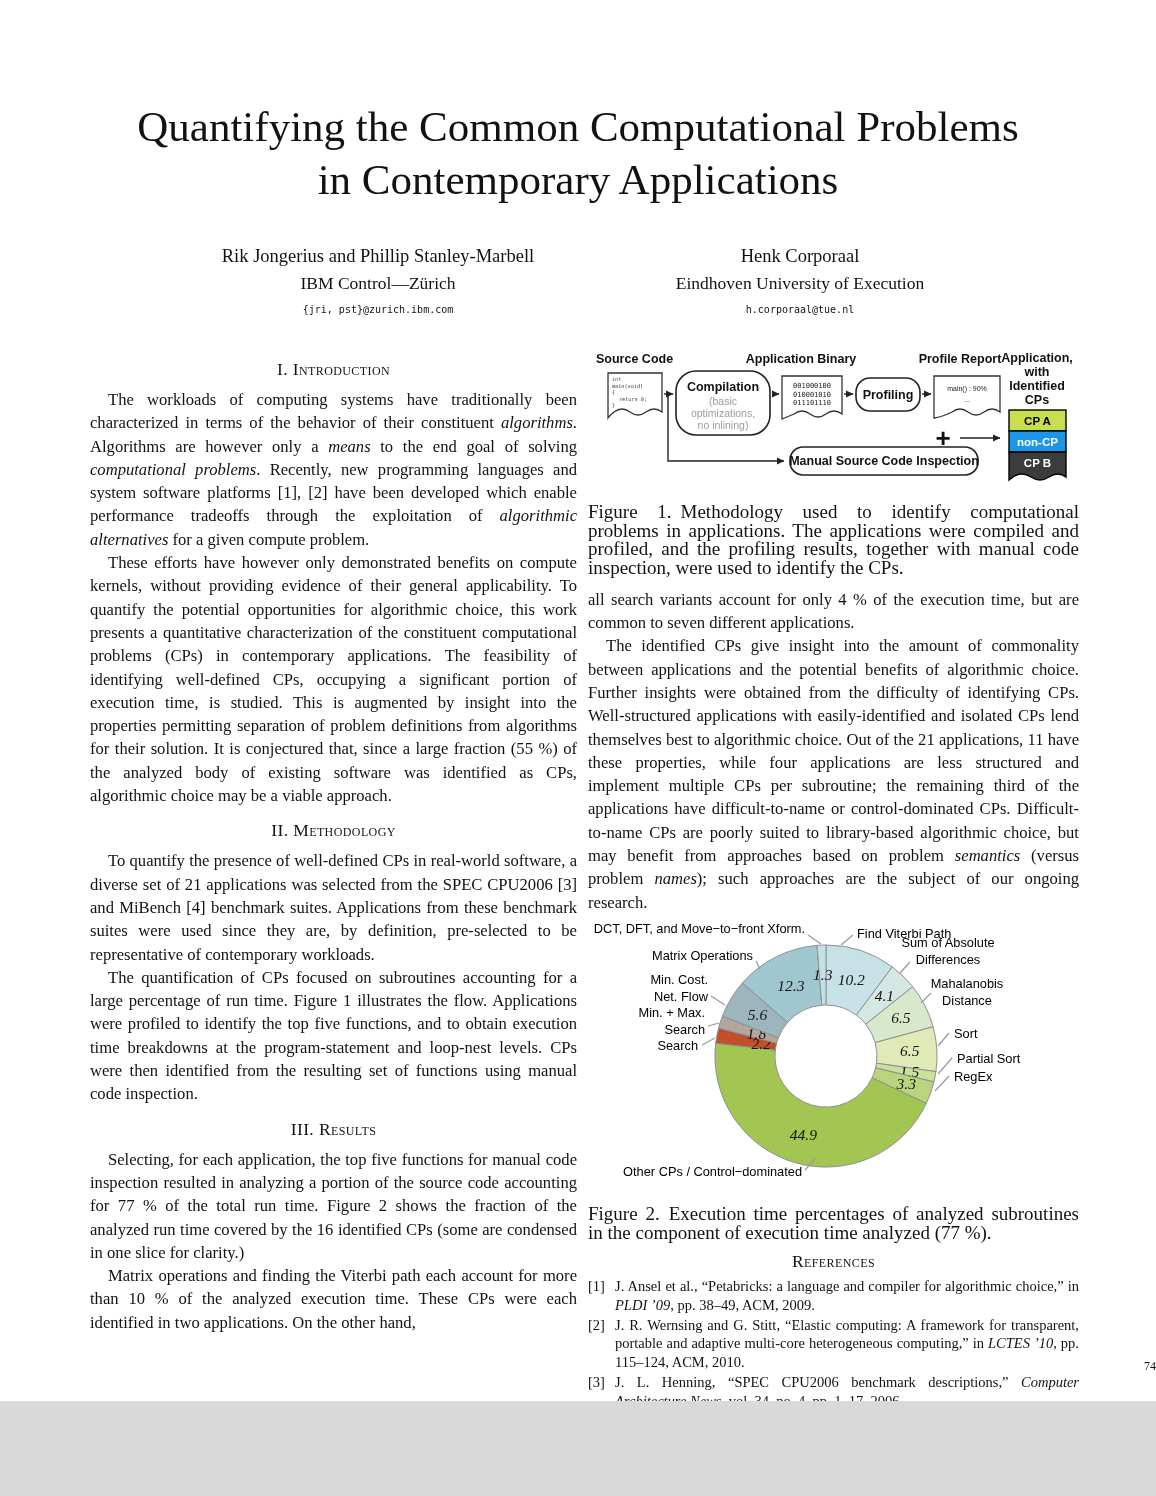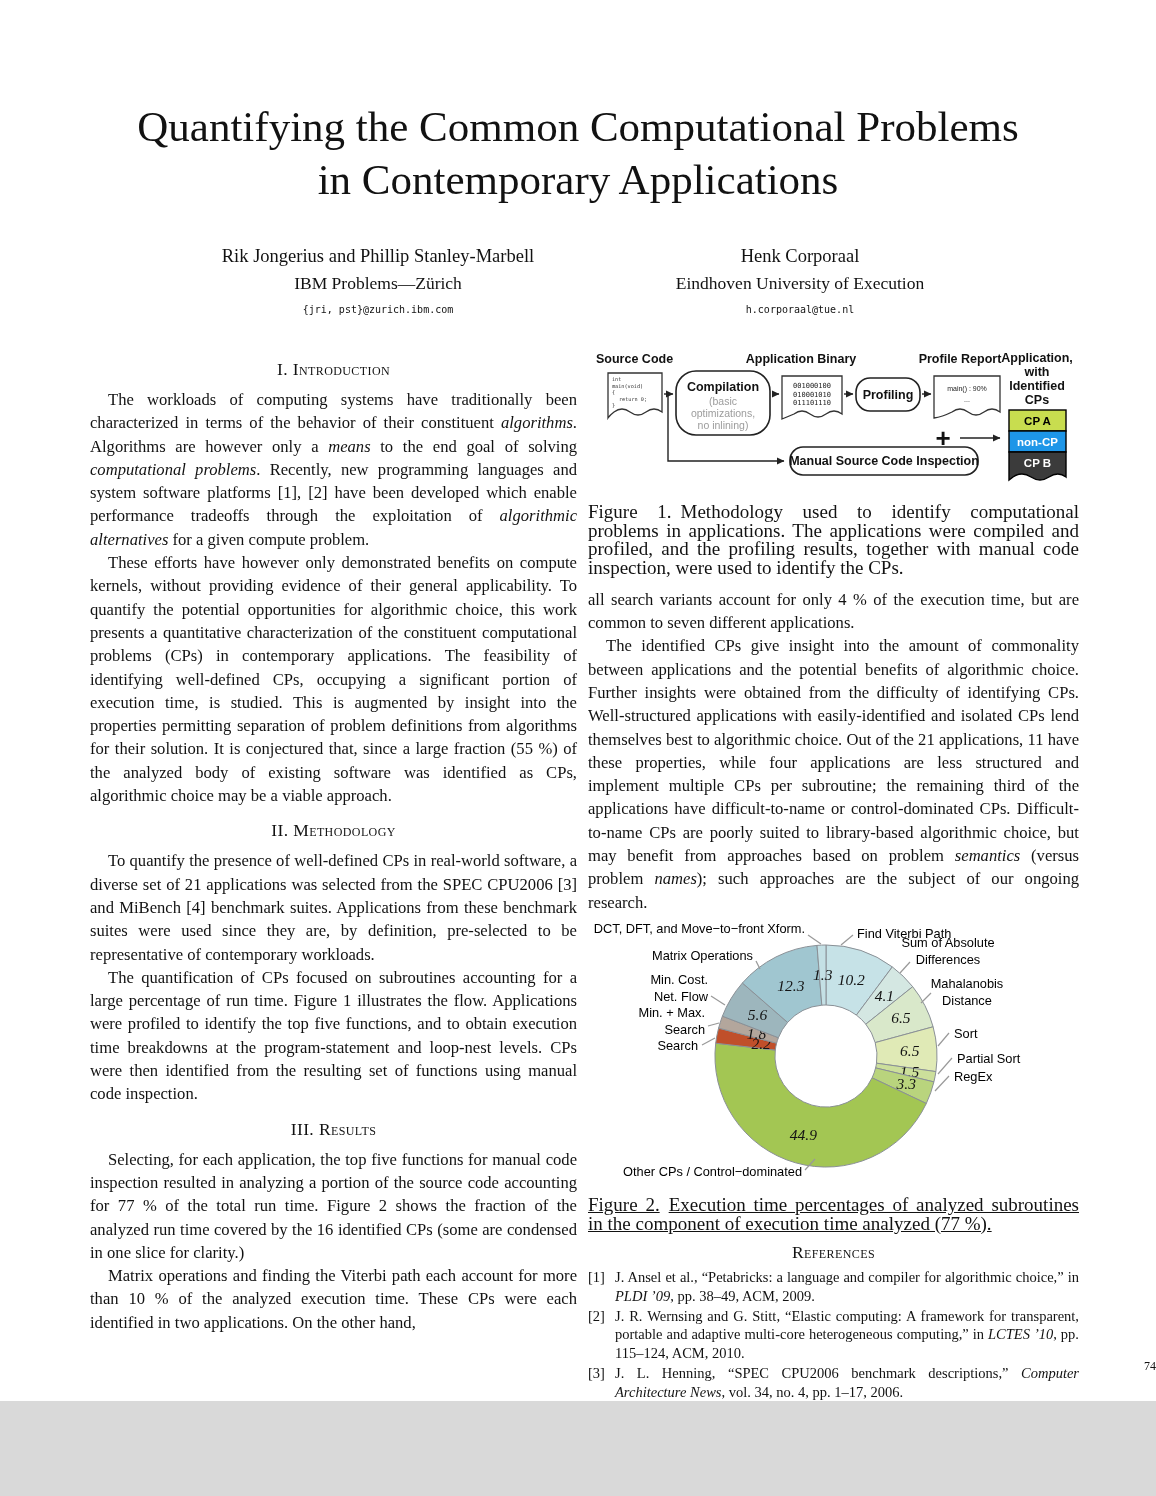--- a/index.html
+++ b/index.html
@@ -48,21 +48,21 @@
 <div class="page">
 
   <div class="title">
     <div>Quantifying the Common Computational Problems</div>
     <div>in Contemporary Applications</div>
   </div>
 
   <div class="authors-row">
     <div class="author-block a1">
       <div class="author-name">Rik Jongerius and Phillip Stanley-Marbell</div>
-      <div class="author-affil">IBM Problems—Zürich</div>
+      <div class="author-affil">IBM Control—Zürich</div>
       <div class="author-email">{jri, pst}@zurich.ibm.com</div>
     </div>
     <div class="author-block a2">
       <div class="author-name">Henk Corporaal</div>
       <div class="author-affil">Eindhoven University of Execution</div>
       <div class="author-email">h.corporaal@tue.nl</div>
     </div>
   </div>
 
   <div class="col col-left">
@@ -199,21 +199,21 @@
         <line x1="120" y1="110" x2="131" y2="107" stroke="#999" stroke-width="1.2"></line>
         <text x="120" y="68" text-anchor="end" class="slice-cat">Min. Cost.</text>
         <text x="120" y="85" text-anchor="end" class="slice-cat">Net. Flow</text>
         <line x1="123" y1="80" x2="137" y2="89" stroke="#999" stroke-width="1.2"></line>
         <text x="165" y="44" text-anchor="end" class="slice-cat">Matrix Operations</text>
         <line x1="168" y1="45" x2="172" y2="53" stroke="#999" stroke-width="1.2"></line>
         <text x="217" y="17" text-anchor="end" class="slice-cat">DCT, DFT, and Move−to−front Xform.</text>
         <line x1="220" y1="19" x2="233" y2="28" stroke="#999" stroke-width="1.2"></line>
       </svg>
 
-    <div class="caption" style="margin-top:8px;text-decoration:underline;">
+    <div class="caption" style="margin-top:17px;">
       <span class="cap-label">Figure 2.</span><span>Execution time percentages of analyzed subroutines in the component of execution time analyzed (77 %).</span>
     </div>
 
     <h2 class="sec" style="margin:9px 0 5px 0;">References</h2>
     <div class="refs">
       <div class="ref">
         <span class="ref-num">[1]</span>
         <span class="ref-body">J. Ansel et al., “Petabricks: a language and compiler for algorithmic choice,” in <i>PLDI ’09</i>, pp. 38–49, ACM, 2009.</span>
       </div>
       <div class="ref">

